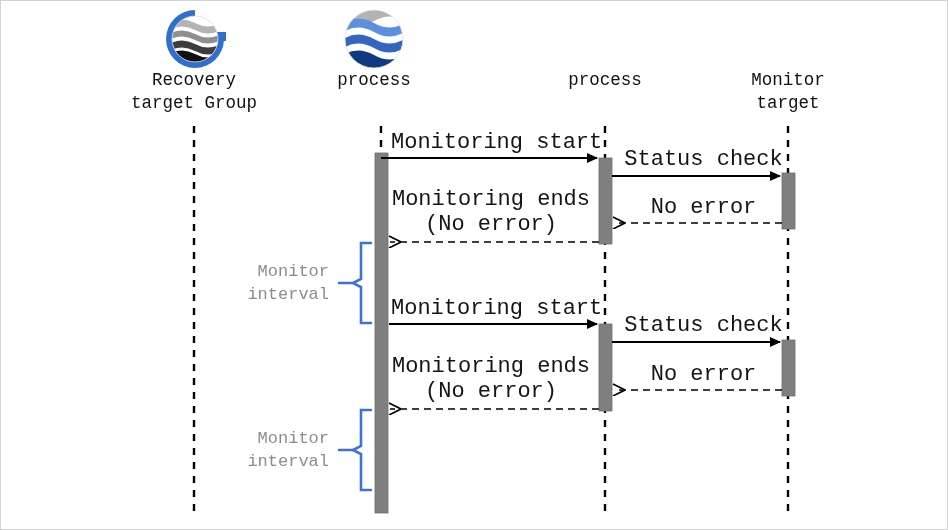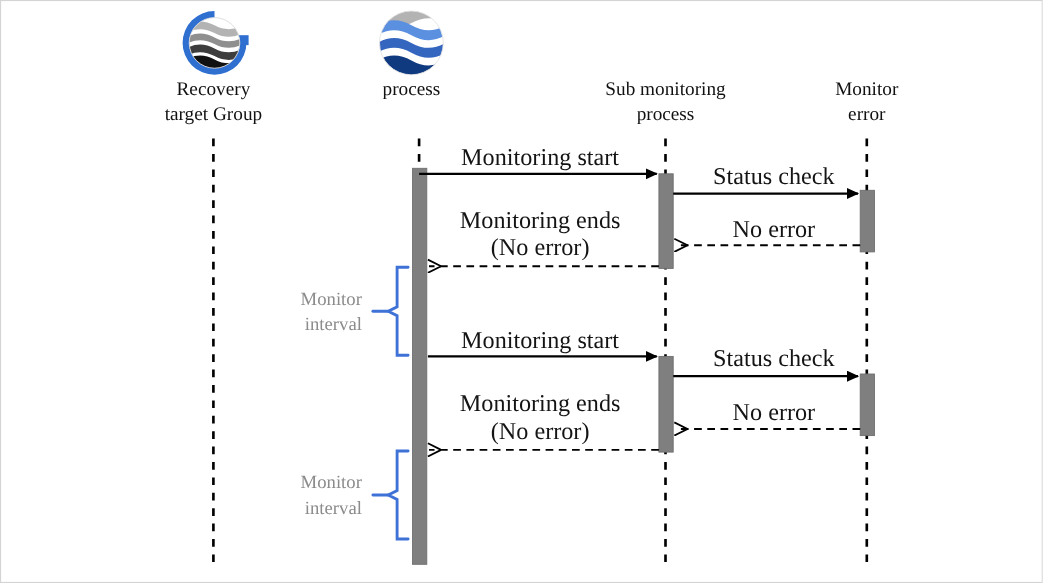--- a/index.html
+++ b/index.html
@@ -27,21 +27,21 @@
     width: 948px;
     height: 530px;
   }
   .lbl {
     position: absolute;
     color: #1a1a1a;
     font-size: 17px;
     line-height: 22px;
     text-align: center;
     white-space: nowrap;
-    font-family: Liberation Serif, serif;
+    font-family: Liberation Mono, monospace;
   }
   .actor-label {
     font-size: 17.5px;
     line-height: 23px;
     color: #111111;
   }
   .msg-label {
     font-size: 22px;
     color: #141414;
   }
@@ -142,27 +142,26 @@
   <div class="lbl actor-label" style="left:93px; top:68px; width:200px;">
     <div>Recovery</div>
     <div>target Group</div>
   </div>
 
   <div class="lbl actor-label" style="left:273px; top:68px; width:200px;">
     <div>process</div>
   </div>
 
   <div class="lbl actor-label" style="left:504px; top:68px; width:200px;">
-    <div>Sub monitoring</div>
     <div>process</div>
   </div>
 
   <div class="lbl actor-label" style="left:702px; top:68px; width:170px;">
     <div>Monitor</div>
-    <div>error</div>
+    <div>target</div>
   </div>
 
   <div class="lbl msg-label" style="left:390px; top:131px; width:200px;">Monitoring start</div>
 
   <div class="lbl msg-label" style="left:620px; top:148px; width:165px;">Status check</div>
 
   <div class="lbl msg-label" style="left:620px; top:196px; width:165px;">No error</div>
 
   <div class="lbl msg-label" style="left:390px; top:186px; width:200px; line-height:25px;">
     <div>Monitoring ends</div>

